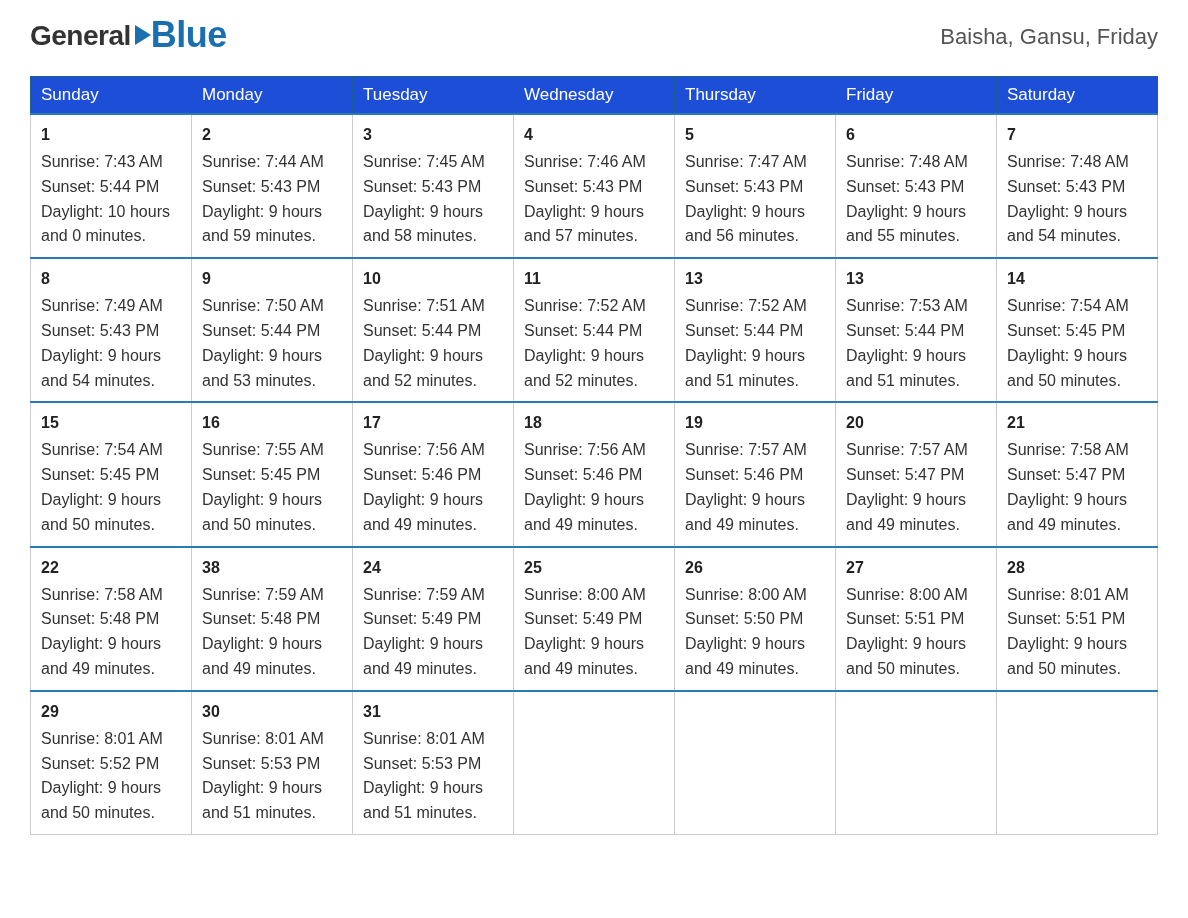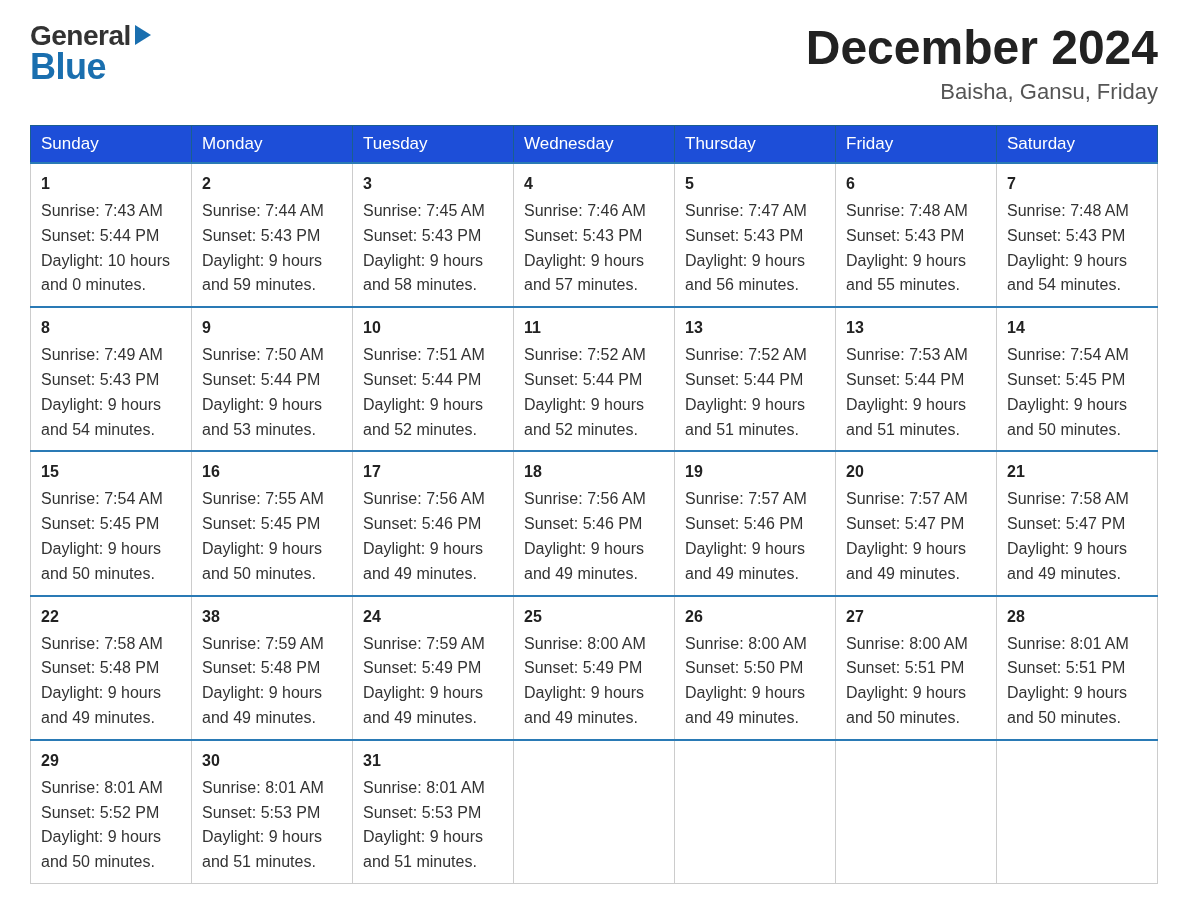--- a/index.html
+++ b/index.html
@@ -11,21 +11,20 @@
       padding: 20px 30px;
     }
     .header {
       display: flex;
       justify-content: space-between;
       align-items: flex-start;
       margin-bottom: 20px;
     }
     .logo {
       display: flex;
-      flex-direction: column;
       align-items: flex-start;
     }
     .logo-general {
       font-size: 28px;
       font-weight: bold;
       color: #333;
       letter-spacing: -0.5px;
     }
     .logo-blue {
       font-size: 36px;
@@ -106,21 +105,20 @@
 
 <div class="header">
   <div class="logo">
     <div style="display:flex; align-items:center;">
       <span class="logo-general">General</span>
       <div class="logo-arrow"></div>
     </div>
     <span class="logo-blue">Blue</span>
   </div>
   <div class="title-block">
-    <div class="main-title">December 2024</div>
     <div class="subtitle">Baisha, Gansu, Friday</div>
   </div>
 </div>
 
 <table>
   <thead>
     <tr>
       <th>Sunday</th>
       <th>Monday</th>
       <th>Tuesday</th>

